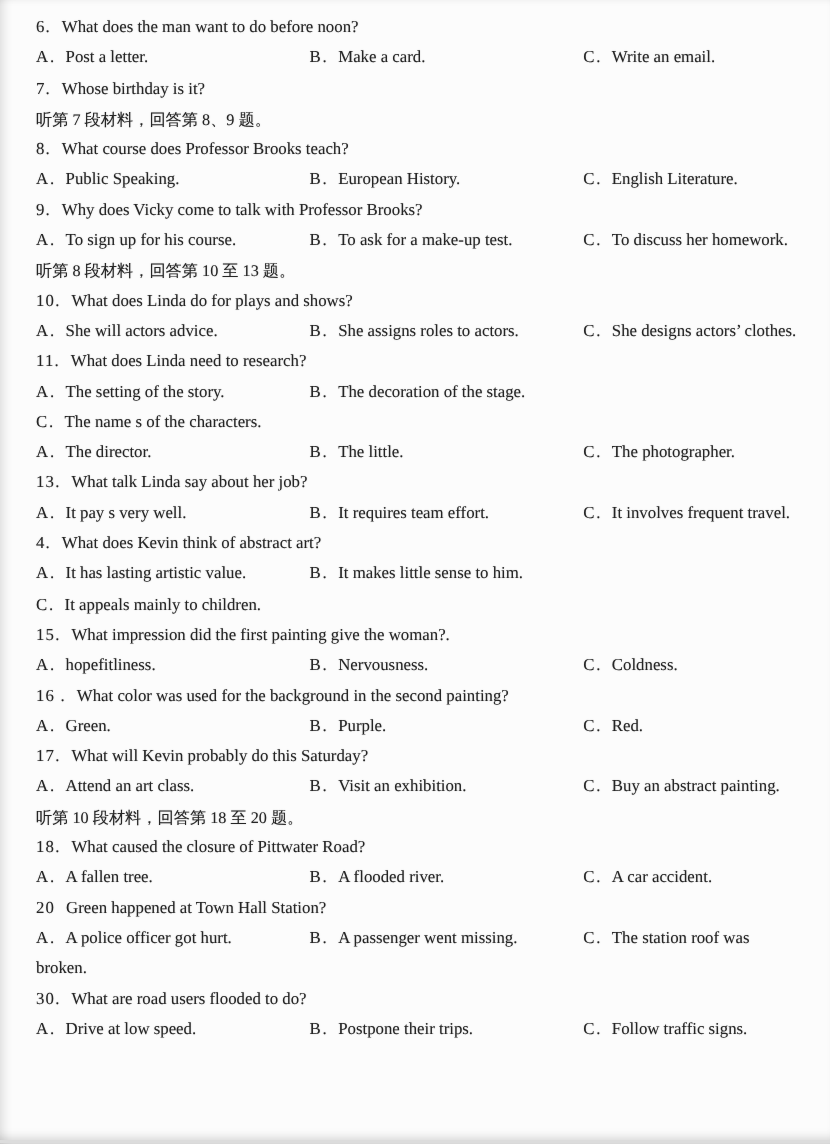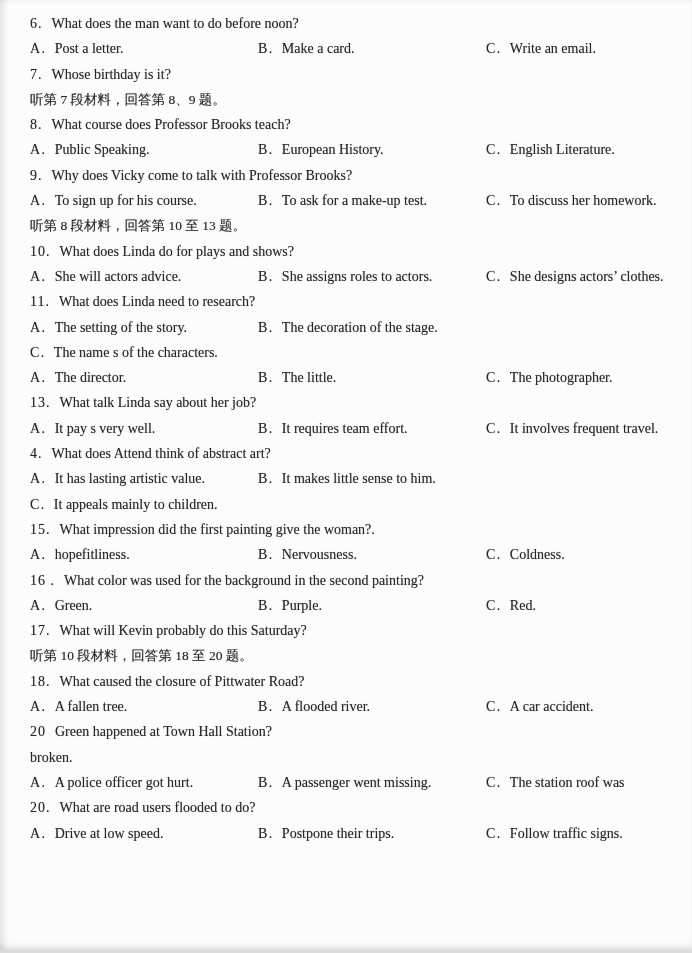--- a/index.html
+++ b/index.html
@@ -63,31 +63,32 @@
       <div class="line options"><span class="opt"><span class="olabel">A.</span><span class="otext">To sign up for his course.</span></span><span class="opt"><span class="olabel">B.</span><span class="otext">To ask for a make-up test.</span></span><span class="opt last"><span class="olabel">C.</span><span class="otext">To discuss her homework.</span></span></div>
       <div class="line section"><span>听第 8 段材料，回答第 10 至 13 题。</span></div>
       <div class="line question"><span class="qnum">10.</span><span class="qtext">What does Linda do for plays and shows?</span></div>
       <div class="line options"><span class="opt"><span class="olabel">A.</span><span class="otext">She will actors advice.</span></span><span class="opt"><span class="olabel">B.</span><span class="otext">She assigns roles to actors.</span></span><span class="opt last"><span class="olabel">C.</span><span class="otext">She designs actors’ clothes.</span></span></div>
       <div class="line question"><span class="qnum">11.</span><span class="qtext">What does Linda need to research?</span></div>
       <div class="line options"><span class="opt"><span class="olabel">A.</span><span class="otext">The setting of the story.</span></span><span class="opt last"><span class="olabel">B.</span><span class="otext">The decoration of the stage.</span></span></div>
       <div class="line options"><span class="opt last"><span class="olabel">C.</span><span class="otext">The name s of the characters.</span></span></div>
       <div class="line options"><span class="opt"><span class="olabel">A.</span><span class="otext">The director.</span></span><span class="opt"><span class="olabel">B.</span><span class="otext">The little.</span></span><span class="opt last"><span class="olabel">C.</span><span class="otext">The photographer.</span></span></div>
       <div class="line question"><span class="qnum">13.</span><span class="qtext">What talk Linda say about her job?</span></div>
       <div class="line options"><span class="opt"><span class="olabel">A.</span><span class="otext">It pay s very well.</span></span><span class="opt"><span class="olabel">B.</span><span class="otext">It requires team effort.</span></span><span class="opt last"><span class="olabel">C.</span><span class="otext">It involves frequent travel.</span></span></div>
-      <div class="line question"><span class="qnum">4.</span><span class="qtext">What does Attend think of abstract art?</span></div>
+      <div class="line question"><span class="qnum">4.</span><span class="qtext">What does Kevin think of abstract art?</span></div>
       <div class="line options"><span class="opt"><span class="olabel">A.</span><span class="otext">It has lasting artistic value.</span></span><span class="opt last"><span class="olabel">B.</span><span class="otext">It makes little sense to him.</span></span></div>
       <div class="line options"><span class="opt last"><span class="olabel">C.</span><span class="otext">It appeals mainly to children.</span></span></div>
       <div class="line question"><span class="qnum">15.</span><span class="qtext">What impression did the first painting give the woman?.</span></div>
       <div class="line options"><span class="opt"><span class="olabel">A.</span><span class="otext">hopefitliness.</span></span><span class="opt"><span class="olabel">B.</span><span class="otext">Nervousness.</span></span><span class="opt last"><span class="olabel">C.</span><span class="otext">Coldness.</span></span></div>
       <div class="line question"><span class="qnum">16 .</span><span class="qtext">What color was used for the background in the second painting?</span></div>
       <div class="line options"><span class="opt"><span class="olabel">A.</span><span class="otext">Green.</span></span><span class="opt"><span class="olabel">B.</span><span class="otext">Purple.</span></span><span class="opt last"><span class="olabel">C.</span><span class="otext">Red.</span></span></div>
       <div class="line question"><span class="qnum">17.</span><span class="qtext">What will Kevin probably do this Saturday?</span></div>
+      <div class="line options"><span class="opt"><span class="olabel">A.</span><span class="otext">Attend an art class.</span></span><span class="opt"><span class="olabel">B.</span><span class="otext">Visit an exhibition.</span></span><span class="opt last"><span class="olabel">C.</span><span class="otext">Buy an abstract painting.</span></span></div>
       <div class="line section"><span>听第 10 段材料，回答第 18 至 20 题。</span></div>
       <div class="line question"><span class="qnum">18.</span><span class="qtext">What caused the closure of Pittwater Road?</span></div>
       <div class="line options"><span class="opt"><span class="olabel">A.</span><span class="otext">A fallen tree.</span></span><span class="opt"><span class="olabel">B.</span><span class="otext">A flooded river.</span></span><span class="opt last"><span class="olabel">C.</span><span class="otext">A car accident.</span></span></div>
       <div class="line question"><span class="qnum">20</span><span class="qtext">Green happened at Town Hall Station?</span></div>
+      <div class="line options"><span class="opt"><span class="olabel">A.</span><span class="otext">A police officer got hurt.</span></span><span class="opt"><span class="olabel">B.</span><span class="otext">A passenger went missing.</span></span><span class="opt last"><span class="olabel">C.</span><span class="otext">The station roof was</span></span></div>
       <div class="line continuation"><span>broken.</span></div>
-      <div class="line options"><span class="opt"><span class="olabel">A.</span><span class="otext">A police officer got hurt.</span></span><span class="opt"><span class="olabel">B.</span><span class="otext">A passenger went missing.</span></span><span class="opt last"><span class="olabel">C.</span><span class="otext">The station roof was</span></span></div>
-      <div class="line question"><span class="qnum">20.</span><span class="qtext">What are road users flooded to do?</span></div>
+      <div class="line question"><span class="qnum">30.</span><span class="qtext">What are road users flooded to do?</span></div>
       <div class="line options"><span class="opt"><span class="olabel">A.</span><span class="otext">Drive at low speed.</span></span><span class="opt"><span class="olabel">B.</span><span class="otext">Postpone their trips.</span></span><span class="opt last"><span class="olabel">C.</span><span class="otext">Follow traffic signs.</span></span></div>
     </div>
   <div class="bottom-edge"></div>
 </div>
 
 </body></html>

